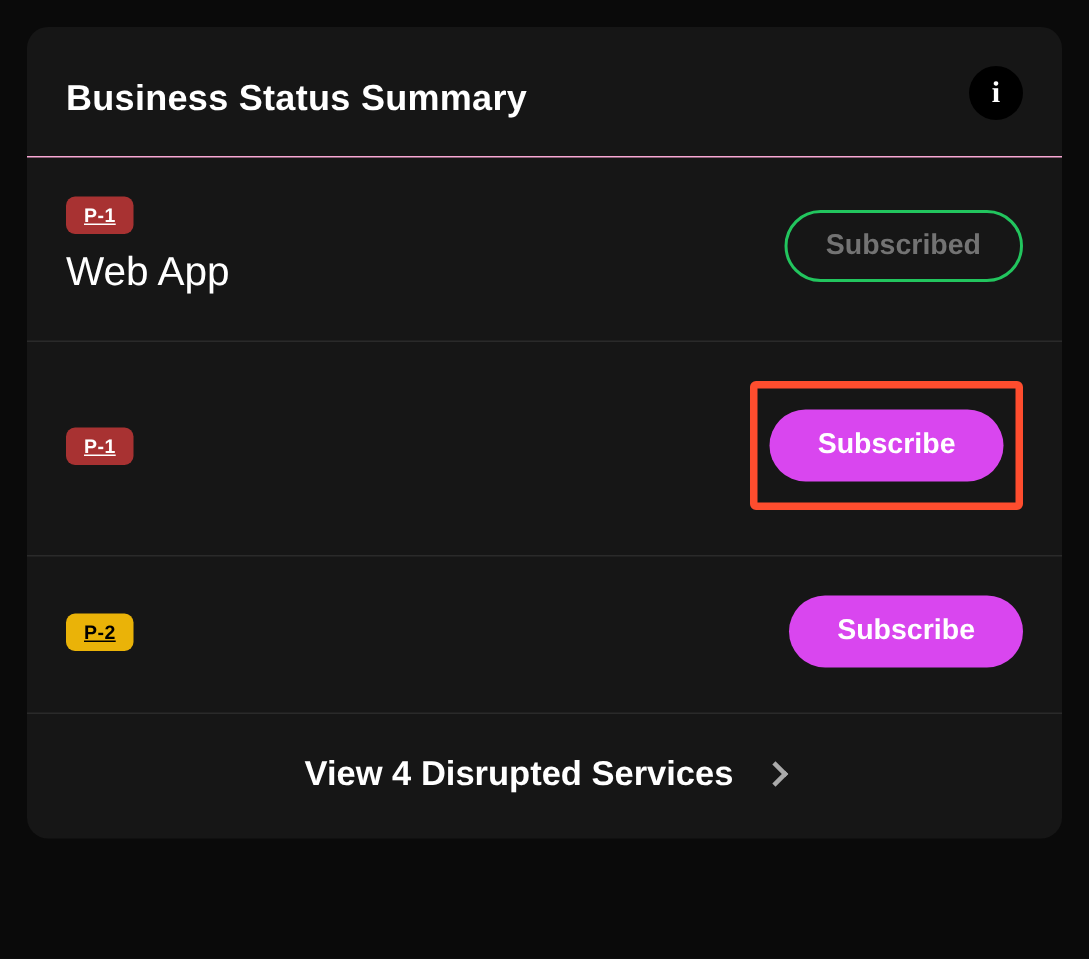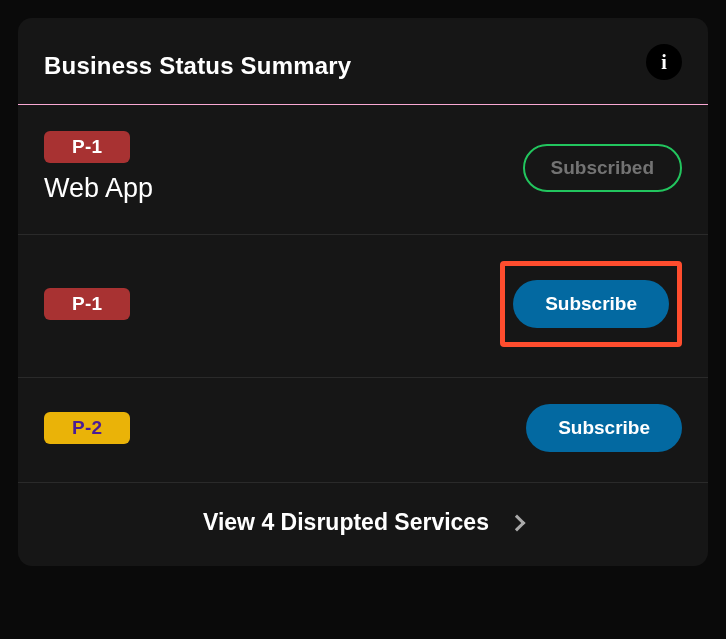--- a/index.html
+++ b/index.html
@@ -51,49 +51,50 @@
     padding: 26px 26px 30px 26px;
     border-bottom: 1px solid #2a2a2a;
   }
   .row-left {
     display: flex;
     flex-direction: column;
     align-items: flex-start;
     gap: 10px;
   }
   .badge {
-    padding: 5px 28px;
+    padding: 5px 12px;
     border-radius: 6px;
-    font-size: 19px;
+    font-size: 13px;
     font-weight: 800;
     letter-spacing: 0.3px;
     color: #fff;
+    text-decoration: underline;
   }
   .badge.p1 { background: #a83232; }
-  .badge.p2 { background: #eab308; color: #4c1d95; }
+  .badge.p2 { background: #eab308; color: #000000; }
   .service-name {
     font-size: 27px;
     font-weight: 500;
     color: #fff;
   }
   .btn {
     border-radius: 999px;
     font-size: 19px;
     font-weight: 700;
     cursor: pointer;
     white-space: nowrap;
   }
   .btn.subscribed {
     background: transparent;
     border: 2px solid #22c55e;
     color: #737373;
     padding: 11px 26px;
   }
   .btn.subscribe {
-    background: #0369a1;
+    background: #d946ef;
     border: none;
     color: #fff;
     padding: 13px 32px;
   }
   .highlight-box {
     border: 5px solid #ff4d2e;
     border-radius: 4px;
     padding: 14px 8px;
     display: inline-flex;
   }

